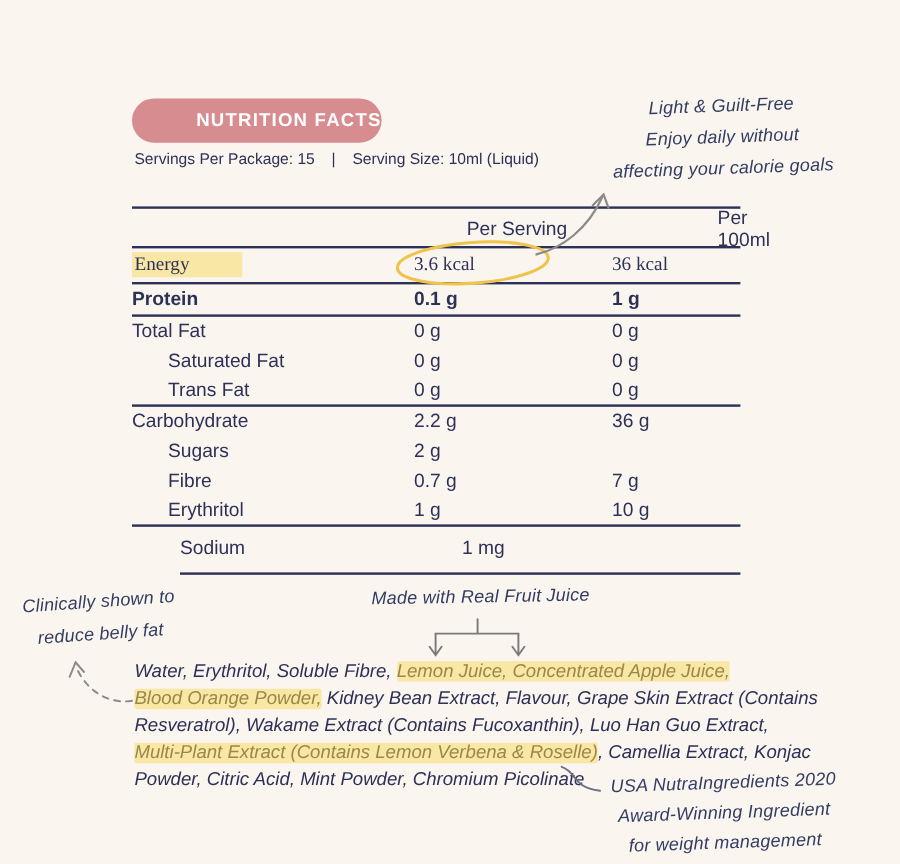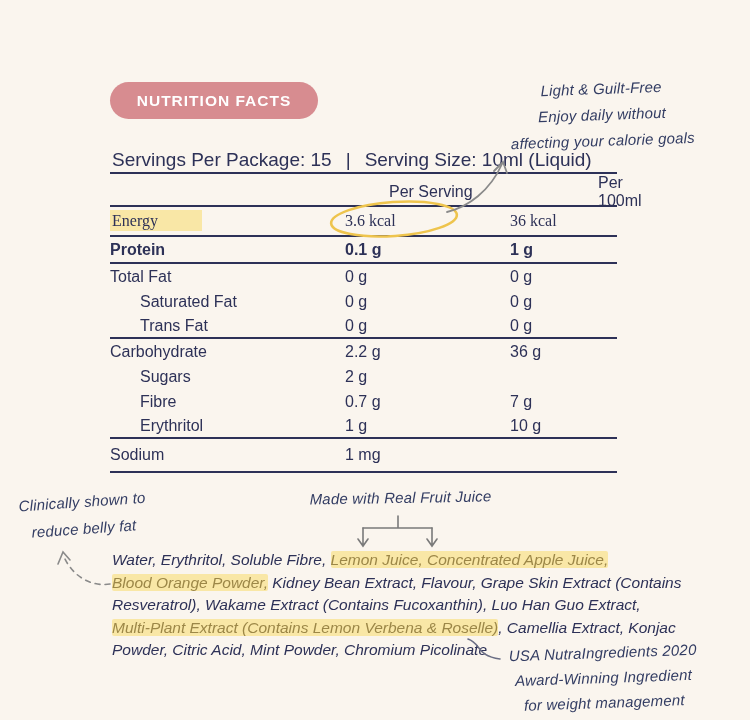--- a/index.html
+++ b/index.html
@@ -9,47 +9,47 @@
     background: var(--background, #faf5ee);
     color: var(--navy, #2d3157);
     position:relative; overflow:hidden;
   }
   .page { position:absolute; inset:0; }
 
   
   .badge {
     position:absolute; left:110px; top:82px; width:208px; height:37px;
     background: var(--badge_bg, #d78c90);
-    border-radius:20px; display:flex; align-items:center; justify-content:center;
+    border-radius:20px; display:flex; align-items:center; justify-content:flex-end;
   }
   .badge span {
     color:#fff; font-weight:bold; font-size:15.5px; letter-spacing:1px;
   }
 
   
   .servings {
-    position:absolute; left:112px; top:149px; font-size:19px; white-space:nowrap;
+    position:absolute; left:112px; top:125px; font-size:13px; white-space:nowrap;
   }
   .servings .sep { margin:0 14px; }
 
   
   .table {
     position:absolute; left:110px; top:172px; width:507px;
     border-top:2px solid var(--navy,#2d3157);
     font-size:16px;
   }
   .trow {
     display:grid; grid-template-columns:235px 165px 1fr; align-items:center;
     height:25px;
   }
   .trow.header { height:33px; border-bottom:2px solid var(--navy,#2d3157);gap:44px; }
   .trow.divider { border-bottom:2px solid var(--navy,#2d3157); }
   .tbody .trow:nth-child(1){ height:30px;font-family:Liberation Serif, serif; }
   .tbody .trow:nth-child(2){ height:27px;font-weight:bold; }
-  .tbody .trow:nth-child(10){ height:34px; }
+  .tbody .trow:nth-child(10){ height:40px;margin-left:40px; }
   .cell.label.indent { padding-left:30px; }
   .hl-label {
     background: var(--highlight, #f9e7a6);
     padding:2px 44px 2px 2px;
   }
 
   
   .note {
     position:absolute; font-style:italic; font-size:15px;
     color:#333d63; letter-spacing:0.2px; text-align:center;

